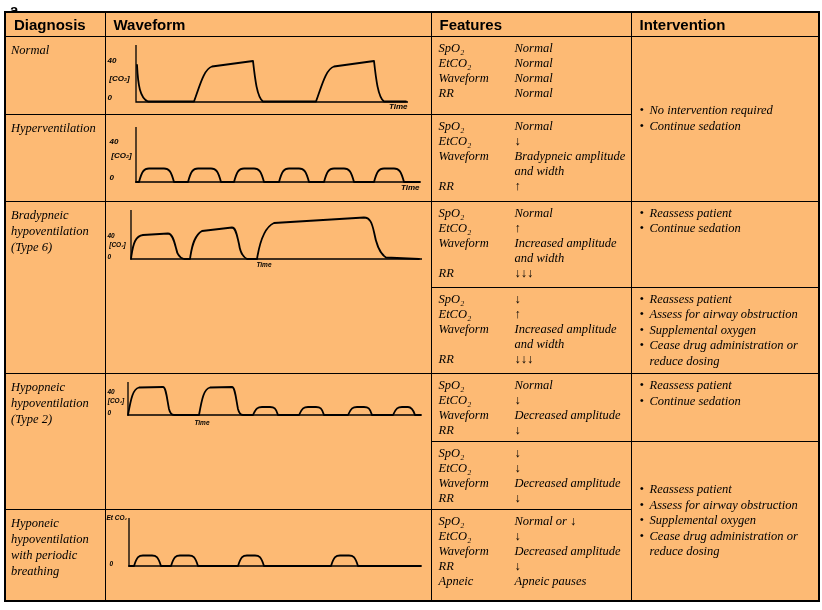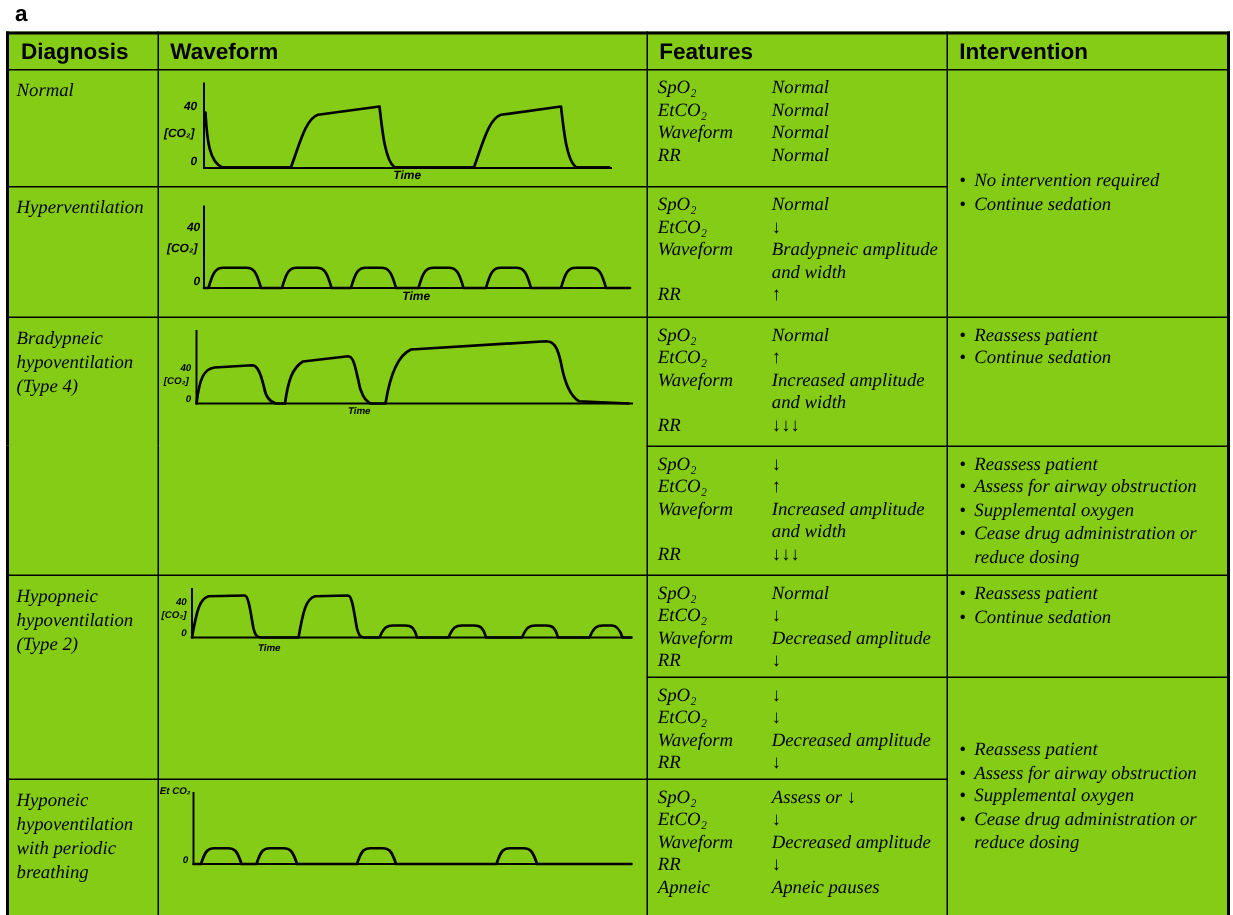--- a/index.html
+++ b/index.html
@@ -8,23 +8,23 @@
     position:relative; width:822px; height:610px; background:#fff;
     font-family:"Liberation Serif","DejaVu Serif",serif; color:#000;
     overflow:hidden;
   }
   .fig-label {
     position:absolute; left:10px; top:1px;
     font-family:"Liberation Sans","DejaVu Sans",sans-serif;
     font-weight:bold; font-size:15px;
   }
   table.cap {
-    position:absolute; left:4px; top:21px;
+    position:absolute; left:4px; top:11px;
     border-collapse:collapse; table-layout:fixed;
-    width:814px; background:#84cc16;
+    width:814px; background:#fdba74;
   }
   table.cap, table.cap td, table.cap th { border:1.6px solid #000; }
   table.cap { border-width:2px; }
   th.hdr {
     font-family:"Liberation Sans","DejaVu Sans",sans-serif;
     font-weight:bold; font-size:15px; text-align:left;
     padding:2px 8px; height:24px; vertical-align:middle;
   }
   td { vertical-align:top;font-style:italic; }
   td.diag {
@@ -34,23 +34,23 @@
   td.wave { padding:0; }
   .plot { position:relative; width:100%; }
   .p1 { height:74px; } .p2 { height:83px; } .p3 { height:82px; }
   .p4 { height:62px; } .p5 { height:87px; }
   .wsvg { position:absolute; left:0; top:0; }
   .ax { fill:none; stroke:#000; stroke-width:1.3; }
   .cv { fill:none; stroke:#000; stroke-width:1.8; stroke-linejoin:round; stroke-linecap:round; }
   .axlbl {
     position:absolute; font-family:"Liberation Sans","DejaVu Sans",sans-serif;
     font-weight:bold; font-size:8px; line-height:8px; color:#000;
-    text-align:right; white-space:nowrap;
-  }
-  .ltime { text-align:center; }
+    text-align:left; white-space:nowrap;
+  }
+  .ltime { text-align:right; }
   .p1 .l40 {left:2px; top:20px; width:24px;} .p1 .lco2 {left:0; top:38px; width:28px; text-align:center;}
   .p1 .l0 {left:2px; top:57px; width:24px;} .p1 .ltime {left:30px; top:66px; width:272px;}
   .p2 .l40 {left:4px; top:23px; width:24px;} .p2 .lco2 {left:2px; top:37px; width:28px; text-align:center;}
   .p2 .l0 {left:4px; top:59px; width:24px;} .p2 .ltime {left:30px; top:69px; width:284px;}
   .p3 .axlbl, .p4 .axlbl { font-size:6.5px; line-height:7px; }
   .p3 .l40 {left:2px; top:30px; width:20px;} .p3 .lco2 {left:0; top:39px; width:24px; text-align:center;}
   .p3 .l0 {left:2px; top:51px; width:20px;} .p3 .ltime {left:102px; top:59px; width:64px;}
   .p4 .l40 {left:2px; top:14px; width:17px;} .p4 .lco2 {left:0; top:23px; width:21px; text-align:center;}
   .p4 .l0 {left:2px; top:35px; width:17px;} .p4 .ltime {left:44px; top:45px; width:60px;}
   .p5 .axlbl { font-size:6.5px; line-height:7px; }
@@ -139,21 +139,21 @@
               <span class="fv">↓</span>
           <span class="fl">Waveform</span>
               <span class="fv">Bradypneic amplitude and width</span>
           <span class="fl">RR</span>
               <span class="fv">↑</span>
         </div>
       </td>
     </tr>
 
     <tr style="height:86px">
-      <td class="diag" rowspan="2">Bradypneic hypoventilation (Type 4)</td>
+      <td class="diag" rowspan="2">Bradypneic hypoventilation (Type 6)</td>
       <td class="wave" rowspan="2">
         <div class="plot p3">
           <svg class="wsvg" width="322" height="82">
             <path class="ax" d="M25,8 V57 H316"></path>
             <path class="cv" d="M25,57 C27,40 30,34 37,33 L62,31.5 C66,31.5 68,38 70,46 C71,52 74,56 78,57 L84,57 C86,42 89,33 96,29 L126,25.5 C130,25.5 131,34 133,42 C134,49 137,55 141,57 L151,57 C154,38 159,25 168,21 L258,15.5 C264,15.5 266,21 268,30 C270,41 274,52 280,55.5 L313,57"></path>
           </svg>
           <span class="axlbl l40">40</span>
           <span class="axlbl lco2">[CO₂]</span>
           <span class="axlbl l0">0</span>
           <span class="axlbl ltime">Time</span>
@@ -259,21 +259,21 @@
             <path class="ax" d="M23,8 V56 H315"></path>
             <path class="cv" d="M23,56 L28,56 C31,46.5 33,45.5 37,45.5 L46,45.5 C50,45.5 52,46.5 55,56 L65,56 C68,46.5 70,45.5 74,45.5 L83,45.5 C87,45.5 89,46.5 92,56 L132,56 C135,46.5 137,45.5 141,45.5 L149,45.5 C153,45.5 155,46.5 158,56 L225,56 C228,46.5 230,45.5 234,45.5 L243,45.5 C247,45.5 249,46.5 252,56 L315,56"></path>
           </svg>
           <span class="axlbl letco">Et CO₂</span>
           <span class="axlbl l0">0</span>
         </div>
       </td>
       <td class="feat">
         <div class="fgrid">
           <span class="fl">SpO₂</span>
-              <span class="fv">Assess or ↓</span>
+              <span class="fv">Normal or ↓</span>
           <span class="fl">EtCO₂</span>
               <span class="fv">↓</span>
           <span class="fl">Waveform</span>
               <span class="fv">Decreased amplitude</span>
           <span class="fl">RR</span>
               <span class="fv">↓</span>
           <span class="fl">Apneic</span>
               <span class="fv">Apneic pauses</span>
         </div>
       </td>

